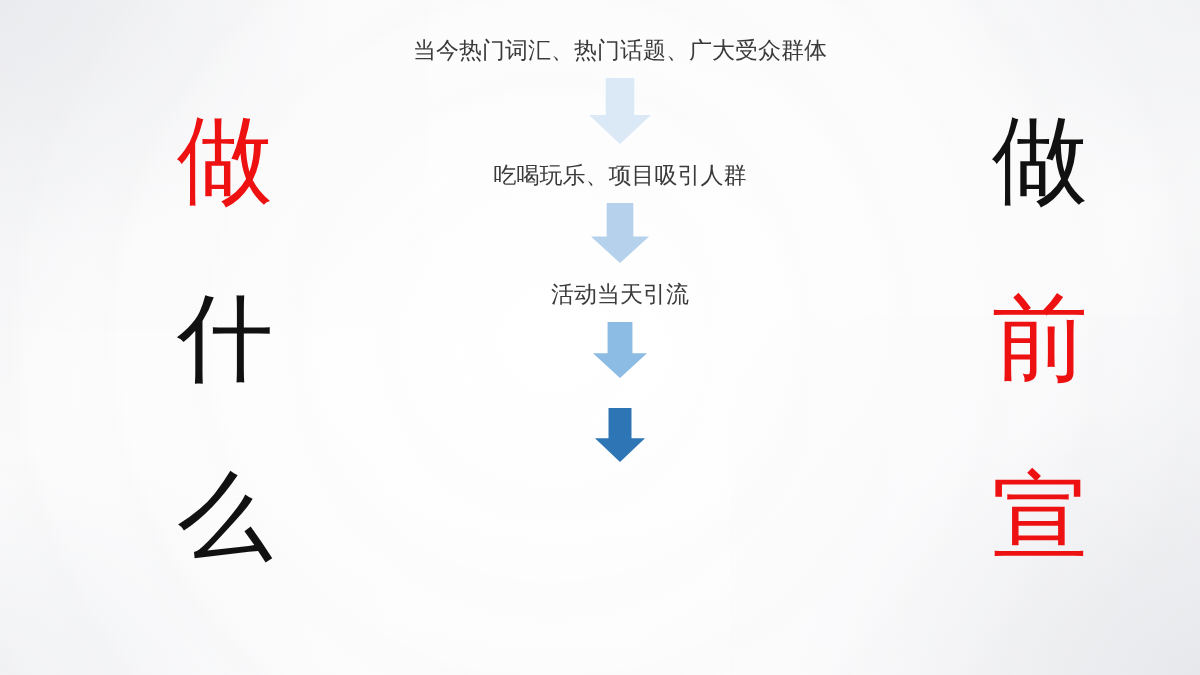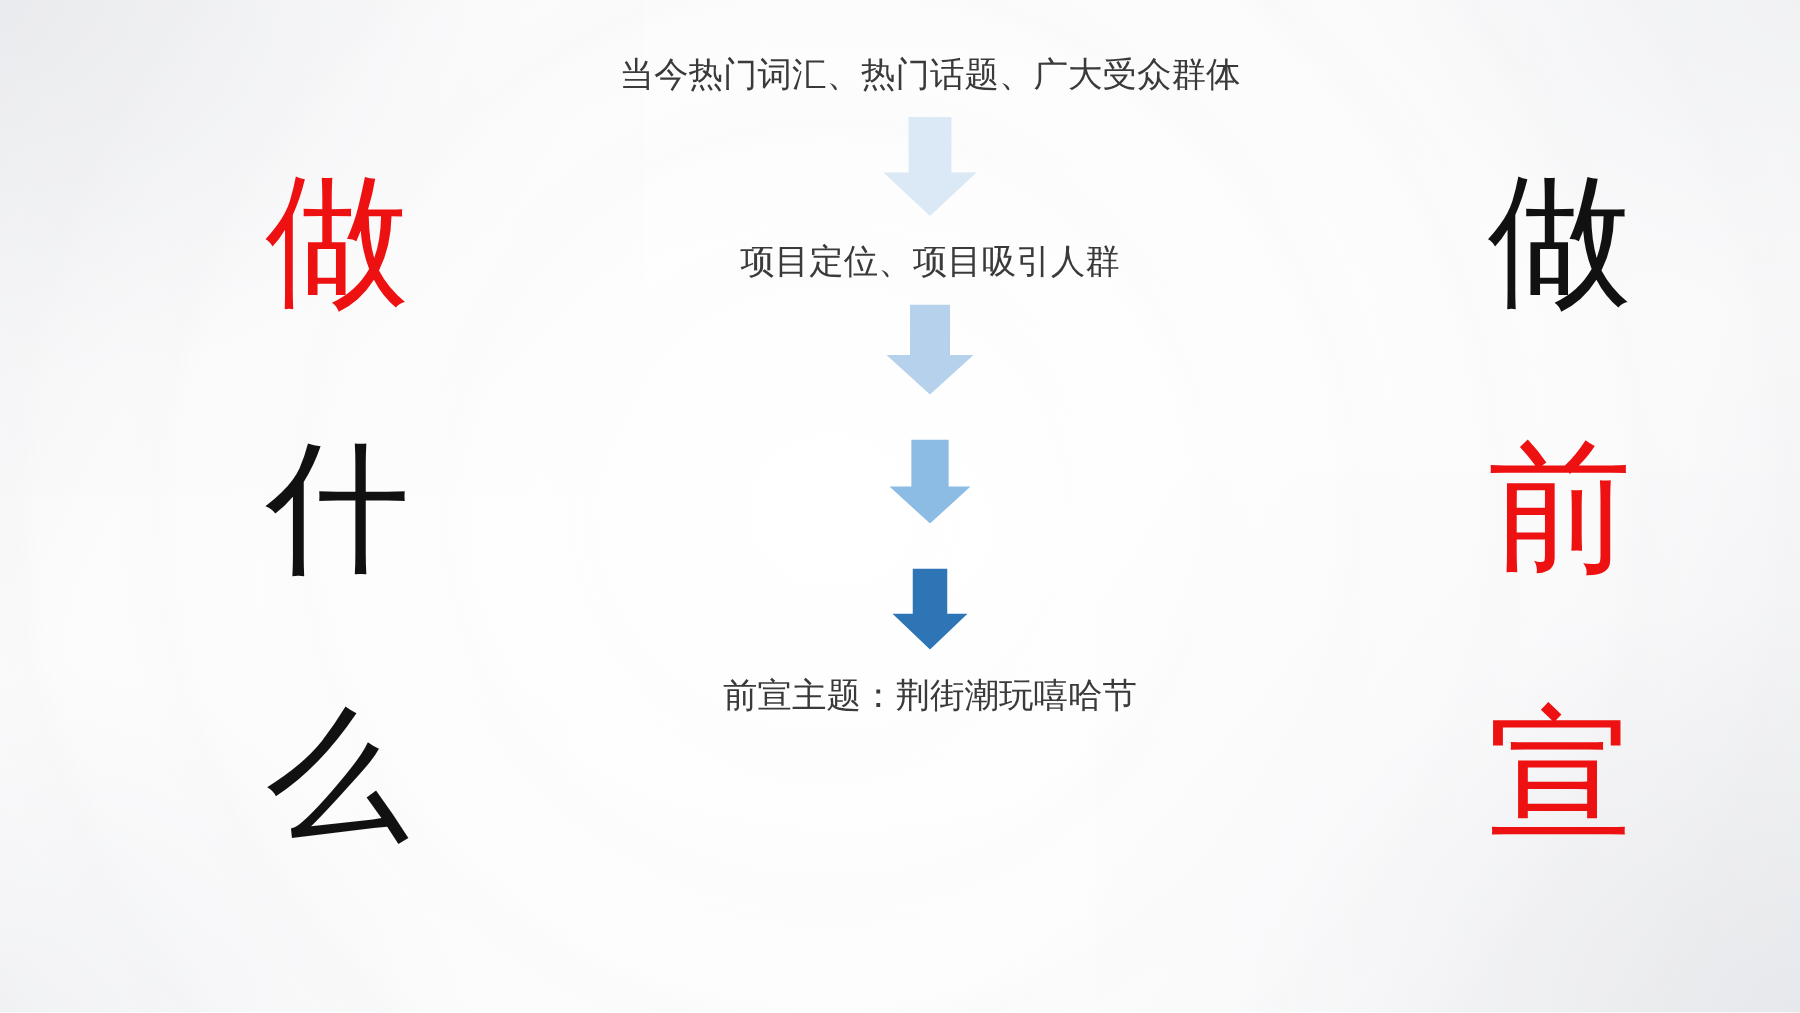--- a/index.html
+++ b/index.html
@@ -183,38 +183,38 @@
   <div class="flow">
 
     <div class="flow-text">当今热门词汇、热门话题、广大受众群体</div>
 
     <div class="gap-a"></div>
     <div class="flow-arrow"><svg width="62" height="66" viewBox="0 0 62 66">
           <polygon points="16.74,0.00 45.26,0.00 45.26,36.96 62.00,36.96 31.00,66.00 0.00,36.96 16.74,36.96" fill="#dbe8f6"></polygon>
         </svg></div>
     <div class="gap-b"></div>
 
-    <div class="flow-text">项目定位、项目吸引人群</div>
+    <div class="flow-text">吃喝玩乐、项目吸引人群</div>
 
     <div class="gap-a"></div>
     <div class="flow-arrow"><svg width="58" height="60" viewBox="0 0 58 60">
           <polygon points="15.66,0.00 42.34,0.00 42.34,33.60 58.00,33.60 29.00,60.00 0.00,33.60 15.66,33.60" fill="#b5d1ec"></polygon>
         </svg></div>
     <div class="gap-b"></div>
 
+    <div class="flow-text">活动当天引流</div>
 
     <div class="gap-a"></div>
     <div class="flow-arrow"><svg width="54" height="56" viewBox="0 0 54 56">
           <polygon points="14.58,0.00 39.42,0.00 39.42,31.36 54.00,31.36 27.00,56.00 0.00,31.36 14.58,31.36" fill="#8cbbe4"></polygon>
         </svg></div>
     <div class="gap-b"></div>
 
 
     <div class="gap-a"></div>
     <div class="flow-arrow"><svg width="50" height="54" viewBox="0 0 50 54">
           <polygon points="13.50,0.00 36.50,0.00 36.50,30.24 50.00,30.24 25.00,54.00 0.00,30.24 13.50,30.24" fill="#2e75b6"></polygon>
         </svg></div>
     <div class="gap-b"></div>
 
-    <div class="flow-text">前宣主题：荆街潮玩嘻哈节</div>
 
   </div>
 </div>
 
 </body></html>

